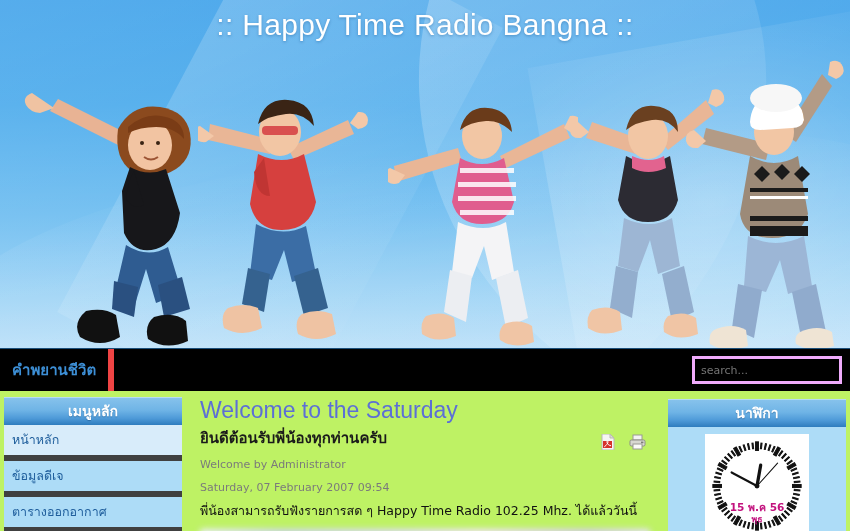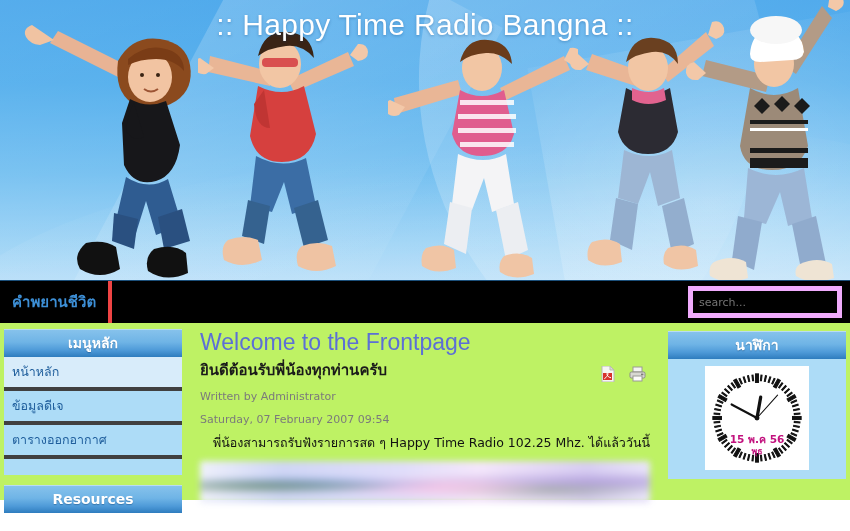--- a/index.html
+++ b/index.html
@@ -6,21 +6,21 @@
   body{
     width:850px;height:531px;overflow:hidden;
     background:#ffffff;
     font-family:"DejaVu Sans","Liberation Sans",sans-serif;
     font-size:13px;color:#222;
   }
   .page{position:relative;width:850px;height:531px;overflow:hidden;background:#fff;}
 
   
   .banner{
-    position:relative;width:850px;height:280px;overflow:hidden;
+    position:relative;width:850px;height:348px;overflow:hidden;
     background:
       linear-gradient(to bottom,#2f9ae8 0%, #3ba3ea 30%, #63b8ef 62%, #8fcdf4 86%, #a9d8f7 100%);
   }
   .banner .swoosh{position:absolute;pointer-events:none;}
   .sw1{
     left:-120px;top:-200px;width:900px;height:700px;
     background:linear-gradient(to bottom,rgba(255,255,255,.20),rgba(255,255,255,.05));
     transform:rotate(-28deg);border-radius:45% 55% 50% 50%;
   }
   .sw2{
@@ -57,28 +57,28 @@
 
   
   .navbar{
     position:relative;height:42px;background:#000;width:850px;
     display:flex;align-items:stretch;z-index:50;
     border-top:1px solid #1b4f7a;
   }
   .nav-item{
     display:flex;align-items:center;padding:0 12px;
     color:#3d8fd6;font-size:15px;font-weight:bold;
-    border-right:4px solid #ef4444;white-space:nowrap;cursor:pointer;
+    border-right:6px solid #ef4444;white-space:nowrap;cursor:pointer;
     font-family:"DejaVu Sans",sans-serif;
   }
   .nav-item:first-child{border-left:none;}
   .nav-spacer{flex:1;border-right:none;}
   .search-wrap{display:flex;align-items:center;padding-right:8px;}
   .search-input{
-    width:132px;height:22px;background:#000;border:5px solid #f0abfc;
+    width:132px;height:22px;background:#000;border:3px solid #f0abfc;
     color:#4b87bd;font-size:11px;padding:0 6px;outline:none;
     font-family:"DejaVu Sans",sans-serif;
   }
 
   
   .cols{display:flex;width:850px;height:177px;background:#bef264;align-items:flex-start;}
   .col-left{width:186px;flex:0 0 186px;padding-top:6px;}
   .col-main{flex:1;padding:6px 14px 0 14px;min-width:0;}
   .col-right{width:186px;flex:0 0 186px;padding-top:8px;}
 
@@ -88,21 +88,21 @@
     height:27px;line-height:27px;text-align:center;color:#fff;
     font-size:14px;font-weight:bold;
     background:linear-gradient(to bottom,#86c2ec 0%,#6fb4e6 45%,#4e9ad8 75%,#2e7cbe 100%);
     border-top:1px solid #b9dcf3;
     text-shadow:0 1px 1px rgba(0,50,95,.35);
     font-family:"DejaVu Sans",sans-serif;
   }
   .module-body{background:#addcf7;padding:0;}
   .menu-list{list-style:none;margin:0;padding:0;}
   .menu-list li{
-    border-bottom:4px solid #404040;
+    border-bottom:6px solid #404040;
     padding:5px 8px;font-size:12.5px;color:#1f5e9c;cursor:pointer;
     font-family:"DejaVu Sans",sans-serif;
   }
   .menu-list li.active{background:#d8ecfa;}
   .menu-list li.blank{height:10px;padding:3px 8px;border-bottom:none;}
 
   
   .page-title{
     color:#5c6fd6;font-size:23px;font-weight:normal;margin:0 0 2px 0;
     font-family:"Liberation Sans","DejaVu Sans",sans-serif;
@@ -110,21 +110,21 @@
   .art-head-row{display:flex;align-items:flex-end;justify-content:space-between;}
   .art-title{
     font-size:15px;font-weight:bold;color:#1a1a1a;margin:0;
     font-family:"DejaVu Sans",sans-serif;
   }
   .art-icons{display:flex;gap:14px;padding-top:2px;padding-right:4px;}
   .icon-btn{cursor:pointer;line-height:0;}
   .meta{color:#7b7b7b;font-size:11px;line-height:1.55;margin-top:6px;
         font-family:"DejaVu Sans",sans-serif;}
   .art-body{font-size:12.5px;color:#111;margin-top:5px;
-        font-family:"DejaVu Sans",sans-serif;text-align:right;}
+        font-family:"DejaVu Sans",sans-serif;}
   .blur-img{
     margin-top:8px;height:42px;width:100%;border-radius:2px;
     background:
       radial-gradient(ellipse at 14% 60%,rgba(90,130,70,.55),rgba(90,130,70,0) 26%),
       radial-gradient(ellipse at 22% 55%,rgba(90,130,210,.55),rgba(90,130,210,0) 30%),
       radial-gradient(ellipse at 52% 62%,rgba(245,190,225,.8),rgba(245,190,225,0) 34%),
       radial-gradient(ellipse at 78% 70%,rgba(120,140,110,.45),rgba(120,140,110,0) 24%),
       radial-gradient(ellipse at 90% 50%,rgba(170,150,215,.75),rgba(170,150,215,0) 38%),
       linear-gradient(to right,#eef0fb,#cfd6f5 18%,#e0ddfa 45%,#f4e6fb 62%,#d7cdf2 86%,#e9e4fa);
     filter:blur(3px);
@@ -290,21 +290,21 @@
             <li class="blank"></li>
           </ul>
         </div>
       </div>
       <div class="module">
         <div class="module-head">Resources</div>
       </div>
     </div>
 
     <div class="col-main">
-      <h1 class="page-title">Welcome to the Frontpage</h1>
+      <h1 class="page-title">Welcome to the Saturday</h1>
 
       <div class="art-head-row">
         <h2 class="art-title">ยินดีต้อนรับพี่น้องทุกท่านครับ</h2>
         <div class="art-icons">
           <span class="icon-btn">
             <svg width="14" height="16" viewBox="0 0 14 16">
               <path d="M1 0h8l4 4v12H1z" fill="#f6f6f4" stroke="#b9b9b3" stroke-width="1"></path>
               <path d="M9 0l4 4H9z" fill="#dcdcd6" stroke="#b9b9b3" stroke-width="1"></path>
               <path d="M2 7h9v7H2z" fill="#d6322c"></path>
               <path d="M3.6 12.6c2.2-1.4 3.4-3.6 3.4-4.8 0-.6-.3-.9-.7-.8-.6.2-.5 1.3 0 2.2.8 1.4 2 2.3 3.3 2.5" stroke="#ffffff" stroke-width="1" fill="none" stroke-linecap="round"></path>
@@ -314,21 +314,21 @@
             <svg width="17" height="16" viewBox="0 0 17 16">
               <rect x="4" y="1" width="9" height="5" fill="#f4f4f2" stroke="#9a9a94" stroke-width="1"></rect>
               <rect x="1" y="6" width="15" height="6" rx="1.4" fill="#d8d8d2" stroke="#8d8d87" stroke-width="1"></rect>
               <rect x="4" y="10" width="9" height="5" fill="#fbfbf9" stroke="#9a9a94" stroke-width="1"></rect>
               <rect x="12" y="7.6" width="2.4" height="1.6" fill="#7d7d77"></rect>
             </svg>
           </span>
         </div>
       </div>
 
-      <div class="meta">Written by Administrator</div>
+      <div class="meta">Welcome by Administrator</div>
       <div class="meta">Saturday, 07 February 2007 09:54</div>
       <div class="art-body">พี่น้องสามารถรับฟังรายการสด ๆ Happy Time Radio 102.25 Mhz. ได้แล้ววันนี้</div>
       <div class="blur-img"></div>
     </div>
 
     <div class="col-right">
       <div class="module">
         <div class="module-head">นาฬิกา</div>
         <div class="module-body clock-body">
           <div class="clock-card">

